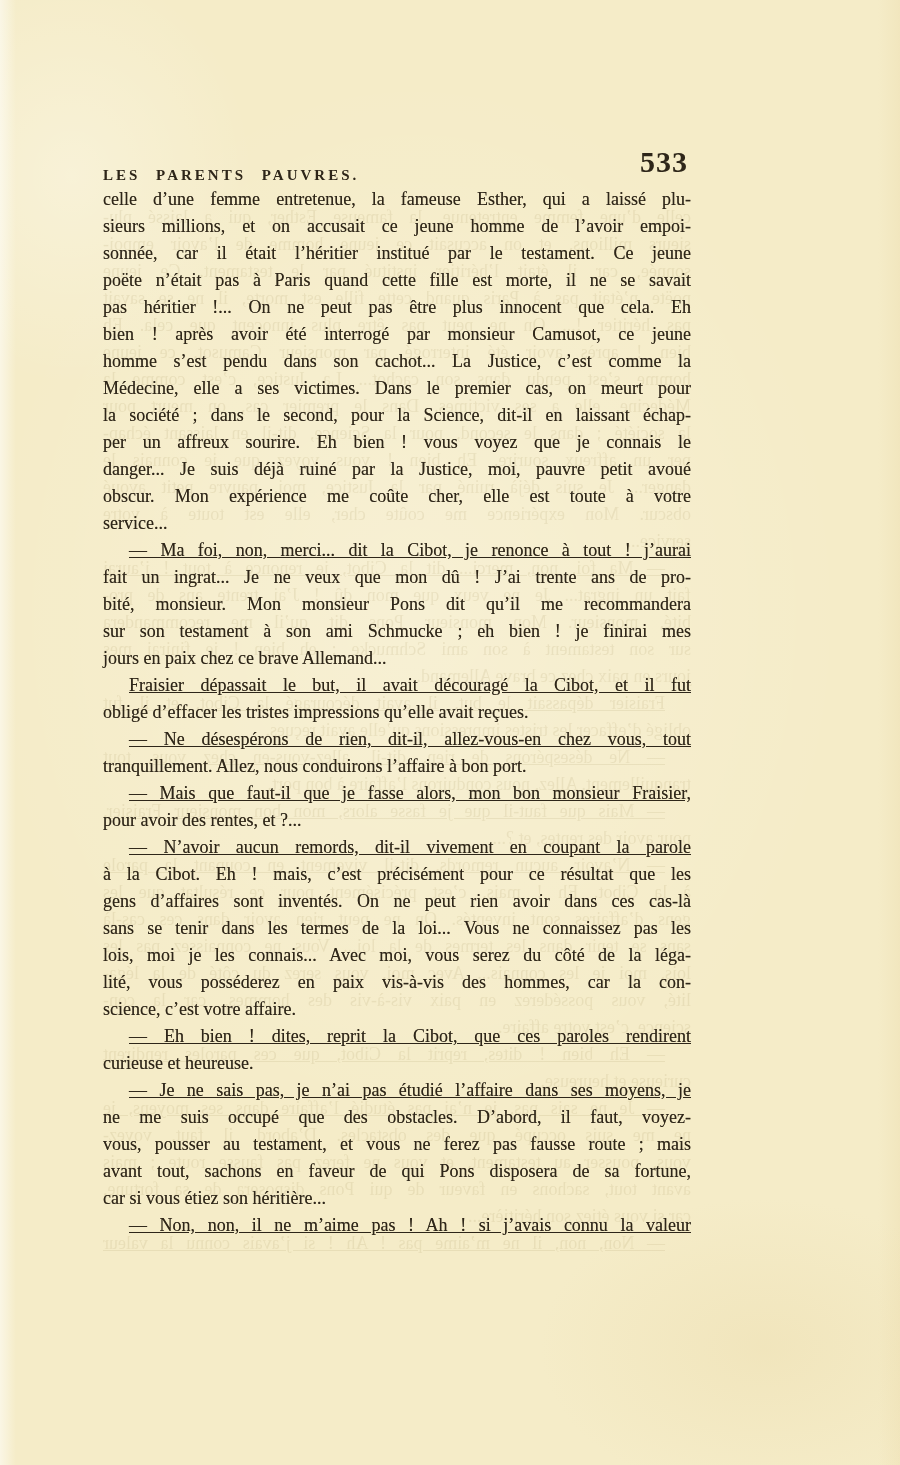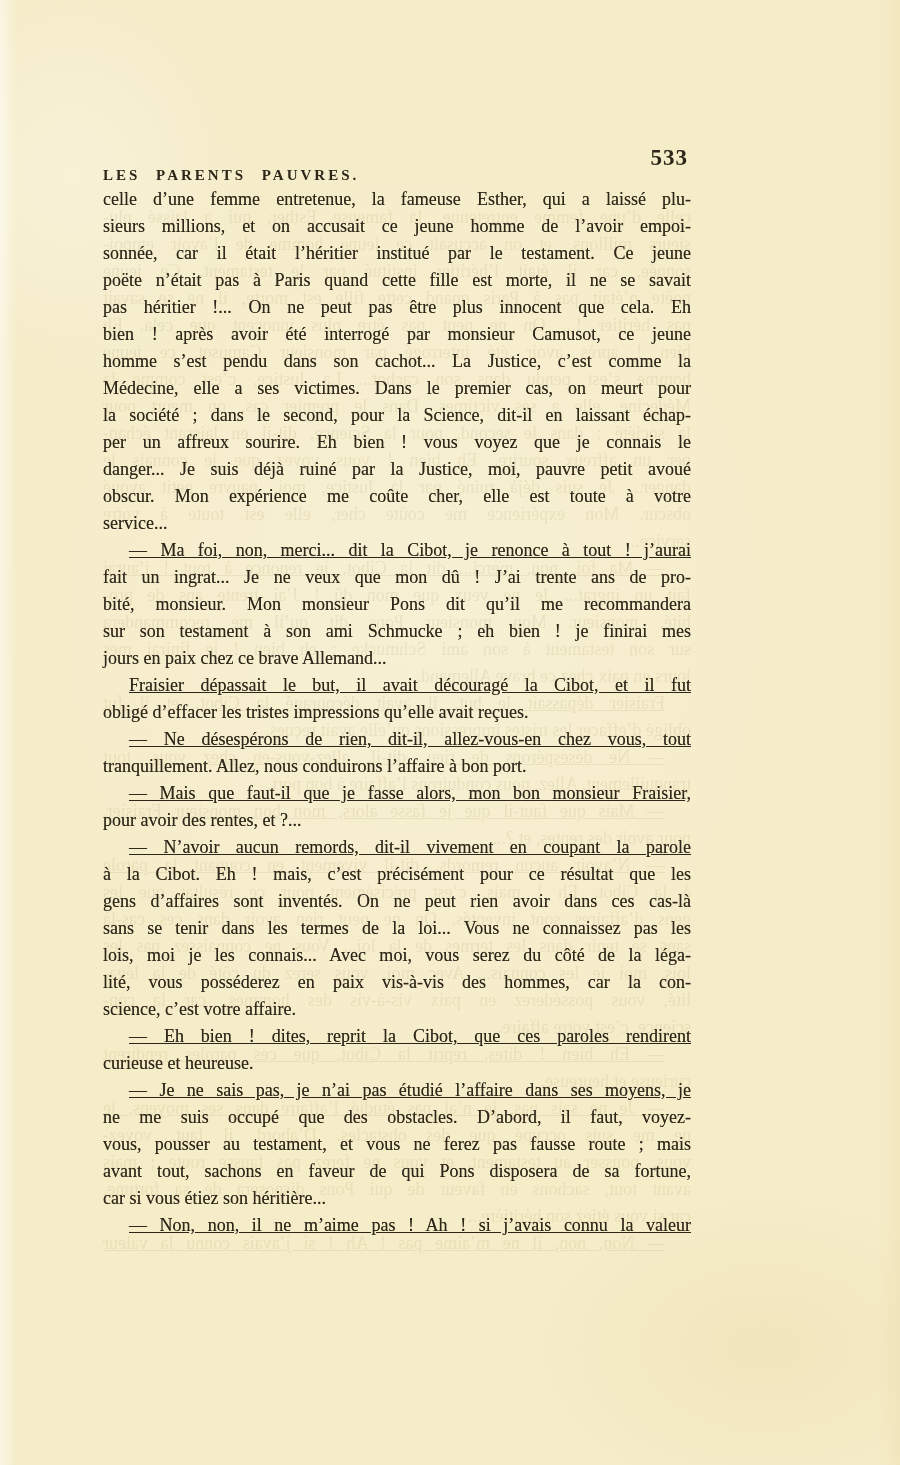--- a/index.html
+++ b/index.html
@@ -24,21 +24,21 @@
     color:var(--ink,#2e2619);
   }
   .running-title{
     position:absolute;left:0;right:0;top:19px;
     text-align:left;
     font-size:15px;font-weight:700;
     letter-spacing:3px;word-spacing:9px;
   }
   .page-number{
     position:absolute;right:3px;top:-3px;
-    font-size:23px;font-weight:700;letter-spacing:1px;
+    font-size:30px;font-weight:700;letter-spacing:1px;
   }
   .text-block{
     position:absolute;top:186px;left:103px;width:588px;
     color:var(--ink,#2e2619);
     font-size:18px;line-height:27px;
     text-shadow:0 0 0.5px rgba(43,33,16,0.55);
   }
   .line{
     text-align:justify;
     text-align-last:left;

